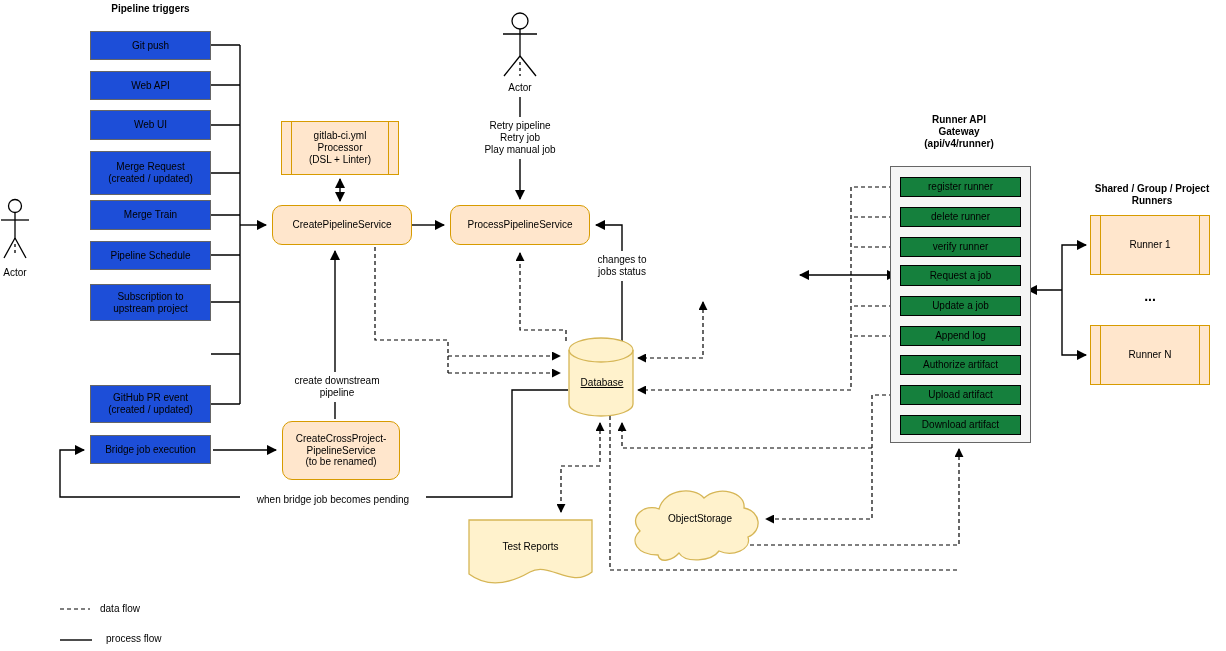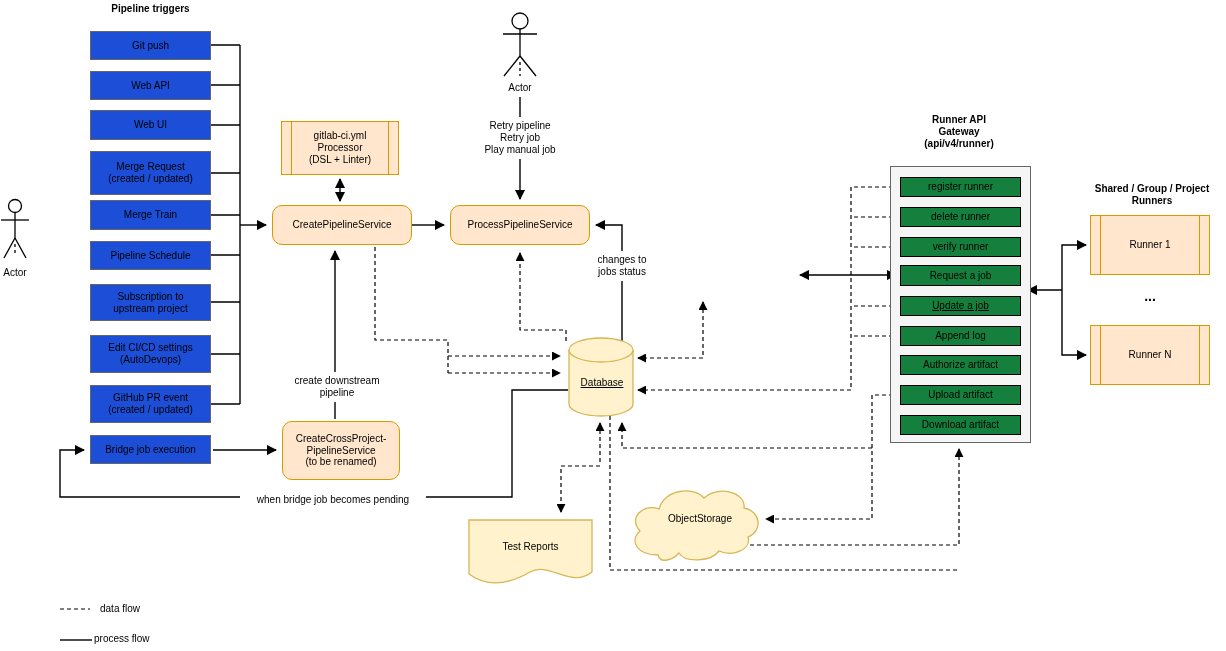--- a/index.html
+++ b/index.html
@@ -127,22 +127,20 @@
 
   <div class="node trigger" style="left:90px;top:31px;width:121px;height:29px;">Git push</div>
   <div class="node trigger" style="left:90px;top:71px;width:121px;height:29px;">Web API</div>
   <div class="node trigger" style="left:90px;top:110px;width:121px;height:30px;">Web UI</div>
   <div class="node trigger" style="left:90px;top:151px;width:121px;height:44px;">Merge Request
 (created / updated)</div>
   <div class="node trigger" style="left:90px;top:200px;width:121px;height:30px;">Merge Train</div>
   <div class="node trigger" style="left:90px;top:241px;width:121px;height:29px;">Pipeline Schedule</div>
   <div class="node trigger" style="left:90px;top:284px;width:121px;height:37px;">Subscription to
 upstream project</div>
-  <div class="node trigger" style="left:90px;top:335px;width:121px;height:38px;">Edit CI/CD settings
-(AutoDevops)</div>
   <div class="node trigger" style="left:90px;top:385px;width:121px;height:38px;">GitHub PR event
 (created / updated)</div>
   <div class="node trigger" style="left:90px;top:435px;width:121px;height:29px;">Bridge job execution</div>
 
   <div class="node component" style="left:281px;top:121px;width:118px;height:54px;">gitlab-ci.yml
 Processor
 (DSL + Linter)</div>
   <div class="node service" style="left:272px;top:205px;width:140px;height:40px;">CreatePipelineService</div>
   <div class="node service" style="left:450px;top:205px;width:140px;height:40px;">ProcessPipelineService</div>
   <div class="node service" style="left:282px;top:421px;width:118px;height:59px;">CreateCrossProject-
@@ -163,28 +161,28 @@
   <div class="node plain lbl" style="left:640px;top:512px;width:120px;height:14px;text-align:center;">ObjectStorage</div>
 
   <div class="node plain hdr" style="left:885px;top:108px;width:148px;height:48px;">Runner API
 Gateway
 (api/v4/runner)</div>
   <div class="node gw-container" style="left:890px;top:166px;width:141px;height:277px;"></div>
   <div class="node endpoint" style="left:900px;top:177px;width:121px;height:20px;">register runner</div>
   <div class="node endpoint" style="left:900px;top:207px;width:121px;height:20px;">delete runner</div>
   <div class="node endpoint" style="left:900px;top:237px;width:121px;height:20px;">verify runner</div>
   <div class="node endpoint" style="left:900px;top:265px;width:121px;height:21px;">Request a job</div>
-  <div class="node endpoint" style="left:900px;top:296px;width:121px;height:20px;text-decoration:underline;">Update a job</div>
+  <div class="node endpoint" style="left:900px;top:296px;width:121px;height:20px;">Update a job</div>
   <div class="node endpoint" style="left:900px;top:326px;width:121px;height:20px;">Append log</div>
   <div class="node endpoint" style="left:900px;top:355px;width:121px;height:20px;">Authorize artifact</div>
   <div class="node endpoint" style="left:900px;top:385px;width:121px;height:20px;">Upload artifact</div>
   <div class="node endpoint" style="left:900px;top:415px;width:121px;height:20px;">Download artifact</div>
 
   <div class="node plain hdr" style="left:1078px;top:180px;width:148px;height:30px;">Shared / Group / Project
 Runners</div>
   <div class="node component" style="left:1090px;top:215px;width:120px;height:60px;">Runner 1</div>
   <div class="node plain hdr" style="left:1125px;top:288px;width:50px;height:16px;font-size:14px;">...</div>
   <div class="node component" style="left:1090px;top:325px;width:120px;height:60px;">Runner N</div>
 
   <div class="node plain" style="left:100px;top:602px;width:60px;height:14px;justify-content:flex-start;">data flow</div>
-  <div class="node plain" style="left:94px;top:632px;width:80px;height:14px;justify-content:flex-start;">process flow</div>
+  <div class="node plain" style="left:106px;top:632px;width:80px;height:14px;justify-content:flex-start;">process flow</div>
 
 </div>
 
 </body></html>

